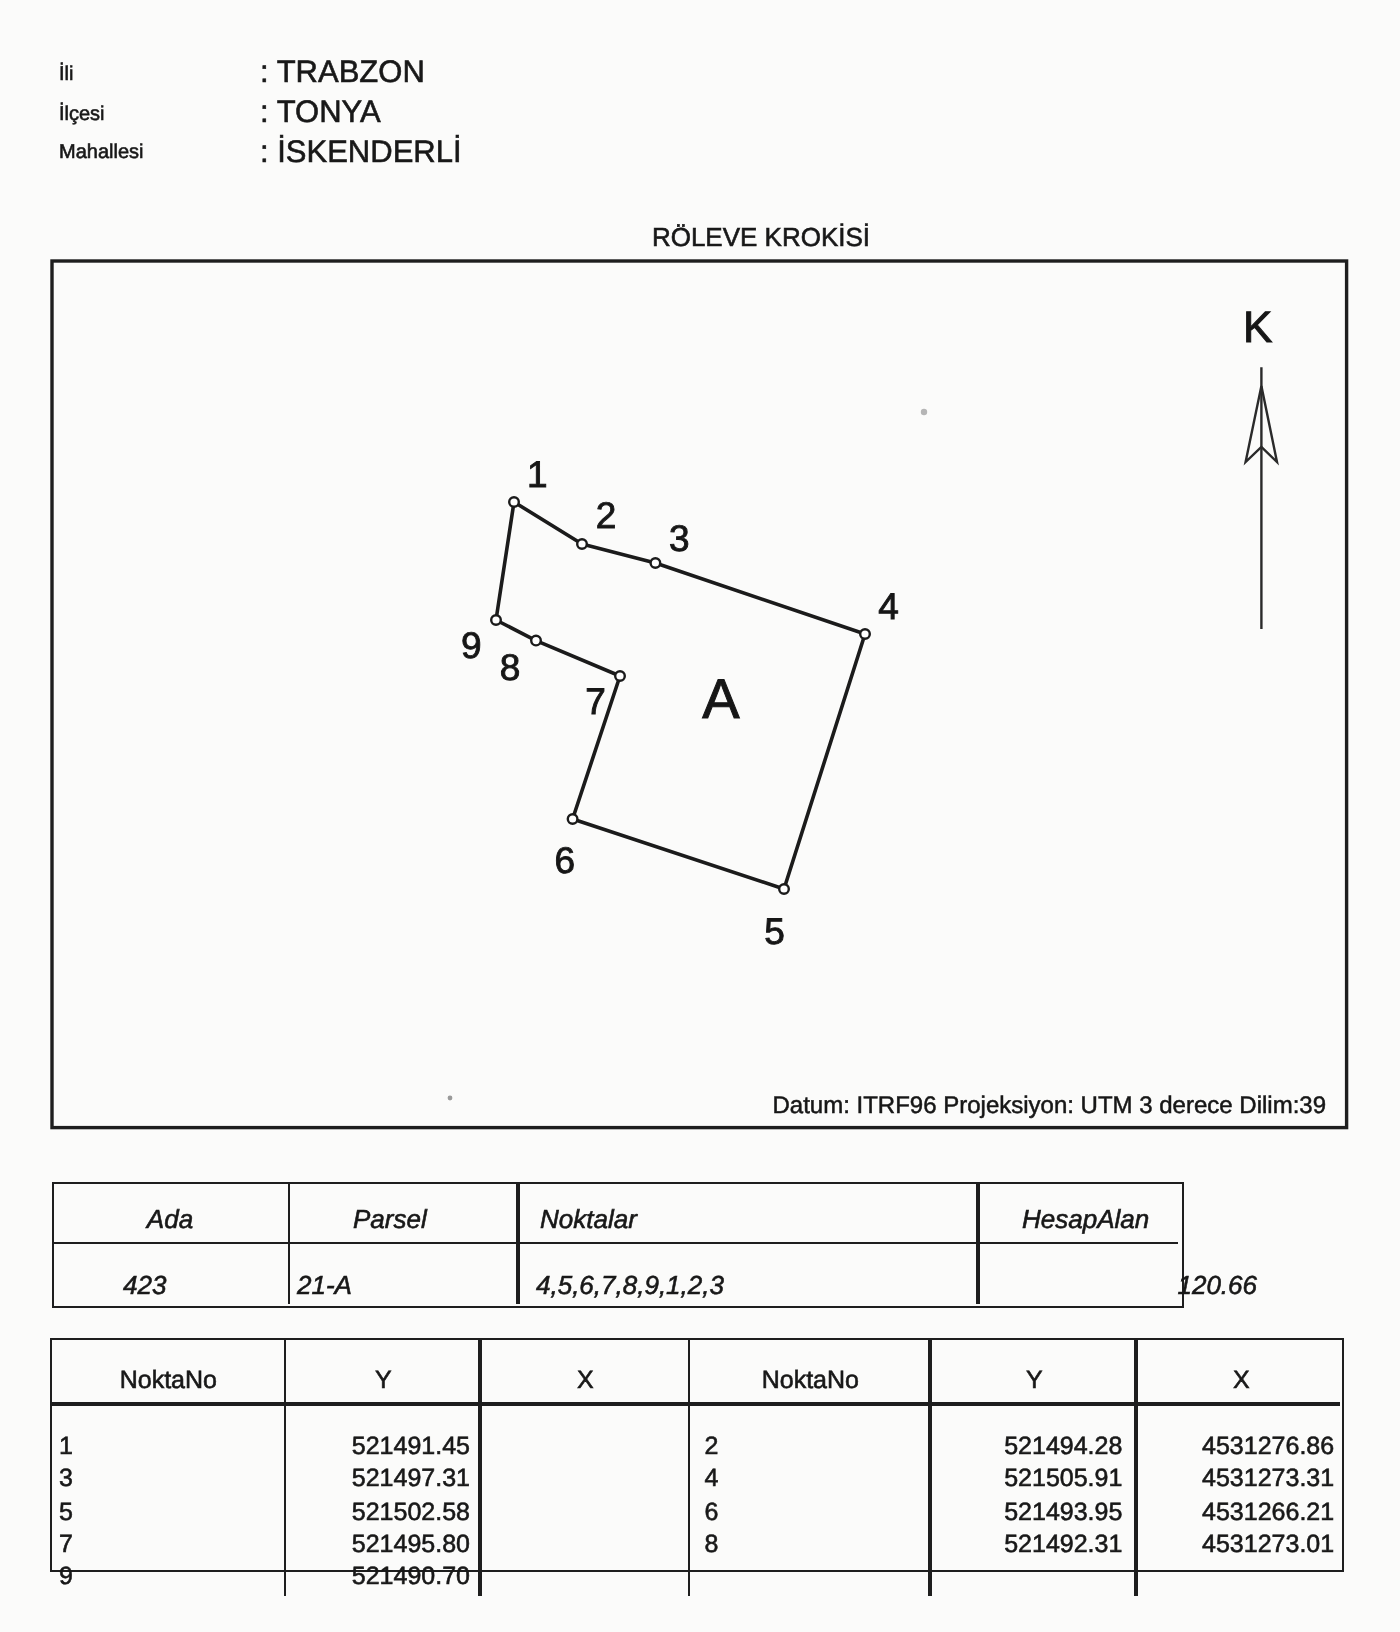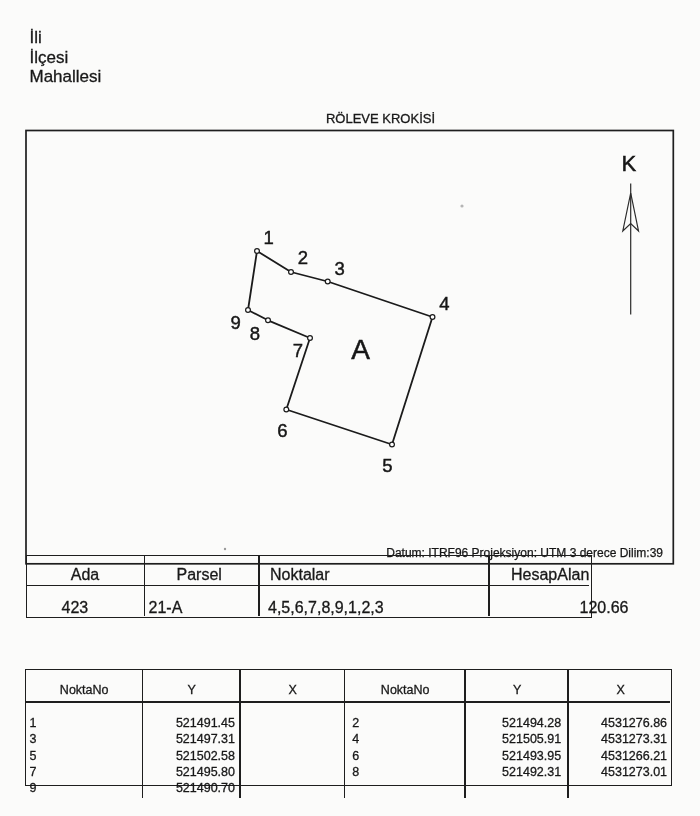--- a/index.html
+++ b/index.html
@@ -4,26 +4,31 @@
 <style>
   html,body{margin:0;padding:0;}
   body{width:700px;height:816px;background:#fbfbfa;font-family:"Liberation Sans",sans-serif;color:#181818;overflow:hidden;}
   #page{position:relative;width:700px;height:816px;filter:blur(0.35px);-webkit-text-stroke:0.3px #181818;}
   .abs{position:absolute;}
 </style>
 </head>
 <body>
 <div id="page">
 
-  <div class="abs" style="left:29.5px;top:27.8px;font-size:17px;line-height:19.8px;">
+  <div class="abs" style="left:29.5px;top:27.8px;font-size:10px;line-height:19.8px;">
     <div>İli</div>
       <div>İlçesi</div>
       <div>Mahallesi</div>
   </div>
 
+  <div class="abs" style="left:130px;top:27px;font-size:15.5px;line-height:19.8px;">
+    <div>: TRABZON</div>
+      <div>: TONYA</div>
+      <div>: İSKENDERLİ</div>
+  </div>
 
   <div class="abs" style="left:60.5px;top:109.6px;width:640px;text-align:center;font-size:13px;line-height:17px;">RÖLEVE KROKİSİ</div>
 
   <svg class="abs" style="left:0;top:0;" width="700" height="816" viewBox="0 0 700 816">
 
     <rect x="26" y="130.5" width="647.3" height="433.3" fill="none" stroke="#1e1e1e" stroke-width="1.7"></rect>
 
     <circle cx="462" cy="206" r="1.6" fill="#b5b5b5"></circle>
 
     <circle cx="225" cy="549" r="1.2" fill="#9a9a9a"></circle>
@@ -58,21 +63,21 @@
 
     <text x="628.8" y="170.8" font-family="Liberation Sans,sans-serif" font-size="22px" fill="#161616" stroke="#161616" stroke-width="0.5" text-anchor="middle">K</text>
 
     <line x1="630.7" y1="183.6" x2="630.7" y2="314.5" stroke="#2a2a2a" stroke-width="1.2"></line>
 
     <path d="M622.8,231 L630.7,193 L638.5,231 L630.7,223.5 Z" fill="none" stroke="#2a2a2a" stroke-width="1.2" stroke-linejoin="miter"></path>
 
     <text x="663" y="556.5" font-family="Liberation Sans,sans-serif" font-size="12px" fill="#161616" stroke="#161616" stroke-width="0.25" text-anchor="end">Datum: ITRF96 Projeksiyon: UTM 3 derece Dilim:39</text>
   </svg>
 
-  <div class="abs" style="left:26px;top:555px;width:565.5px;height:63px;border:1.7px solid #1e1e1e;box-sizing:border-box;font-size:16px;">
+  <div class="abs" style="left:26px;top:591px;width:565.5px;height:63px;border:1.7px solid #1e1e1e;box-sizing:border-box;font-size:13px;font-style:italic;">
 
     <div class="abs" style="left:0;top:28.5px;width:562px;height:1.5px;background:#1e1e1e;"></div>
 
     <div class="abs" style="left:116.5px;top:0;width:1.5px;height:60px;background:#1e1e1e;"></div>
 
     <div class="abs" style="left:231px;top:0;width:1.5px;height:60px;background:#1e1e1e;"></div>
 
     <div class="abs" style="left:461px;top:0;width:1.5px;height:60px;background:#1e1e1e;"></div>
 
     <div class="abs" style="left:38px;top:9.6px;width:40px;text-align:center;">Ada</div>

